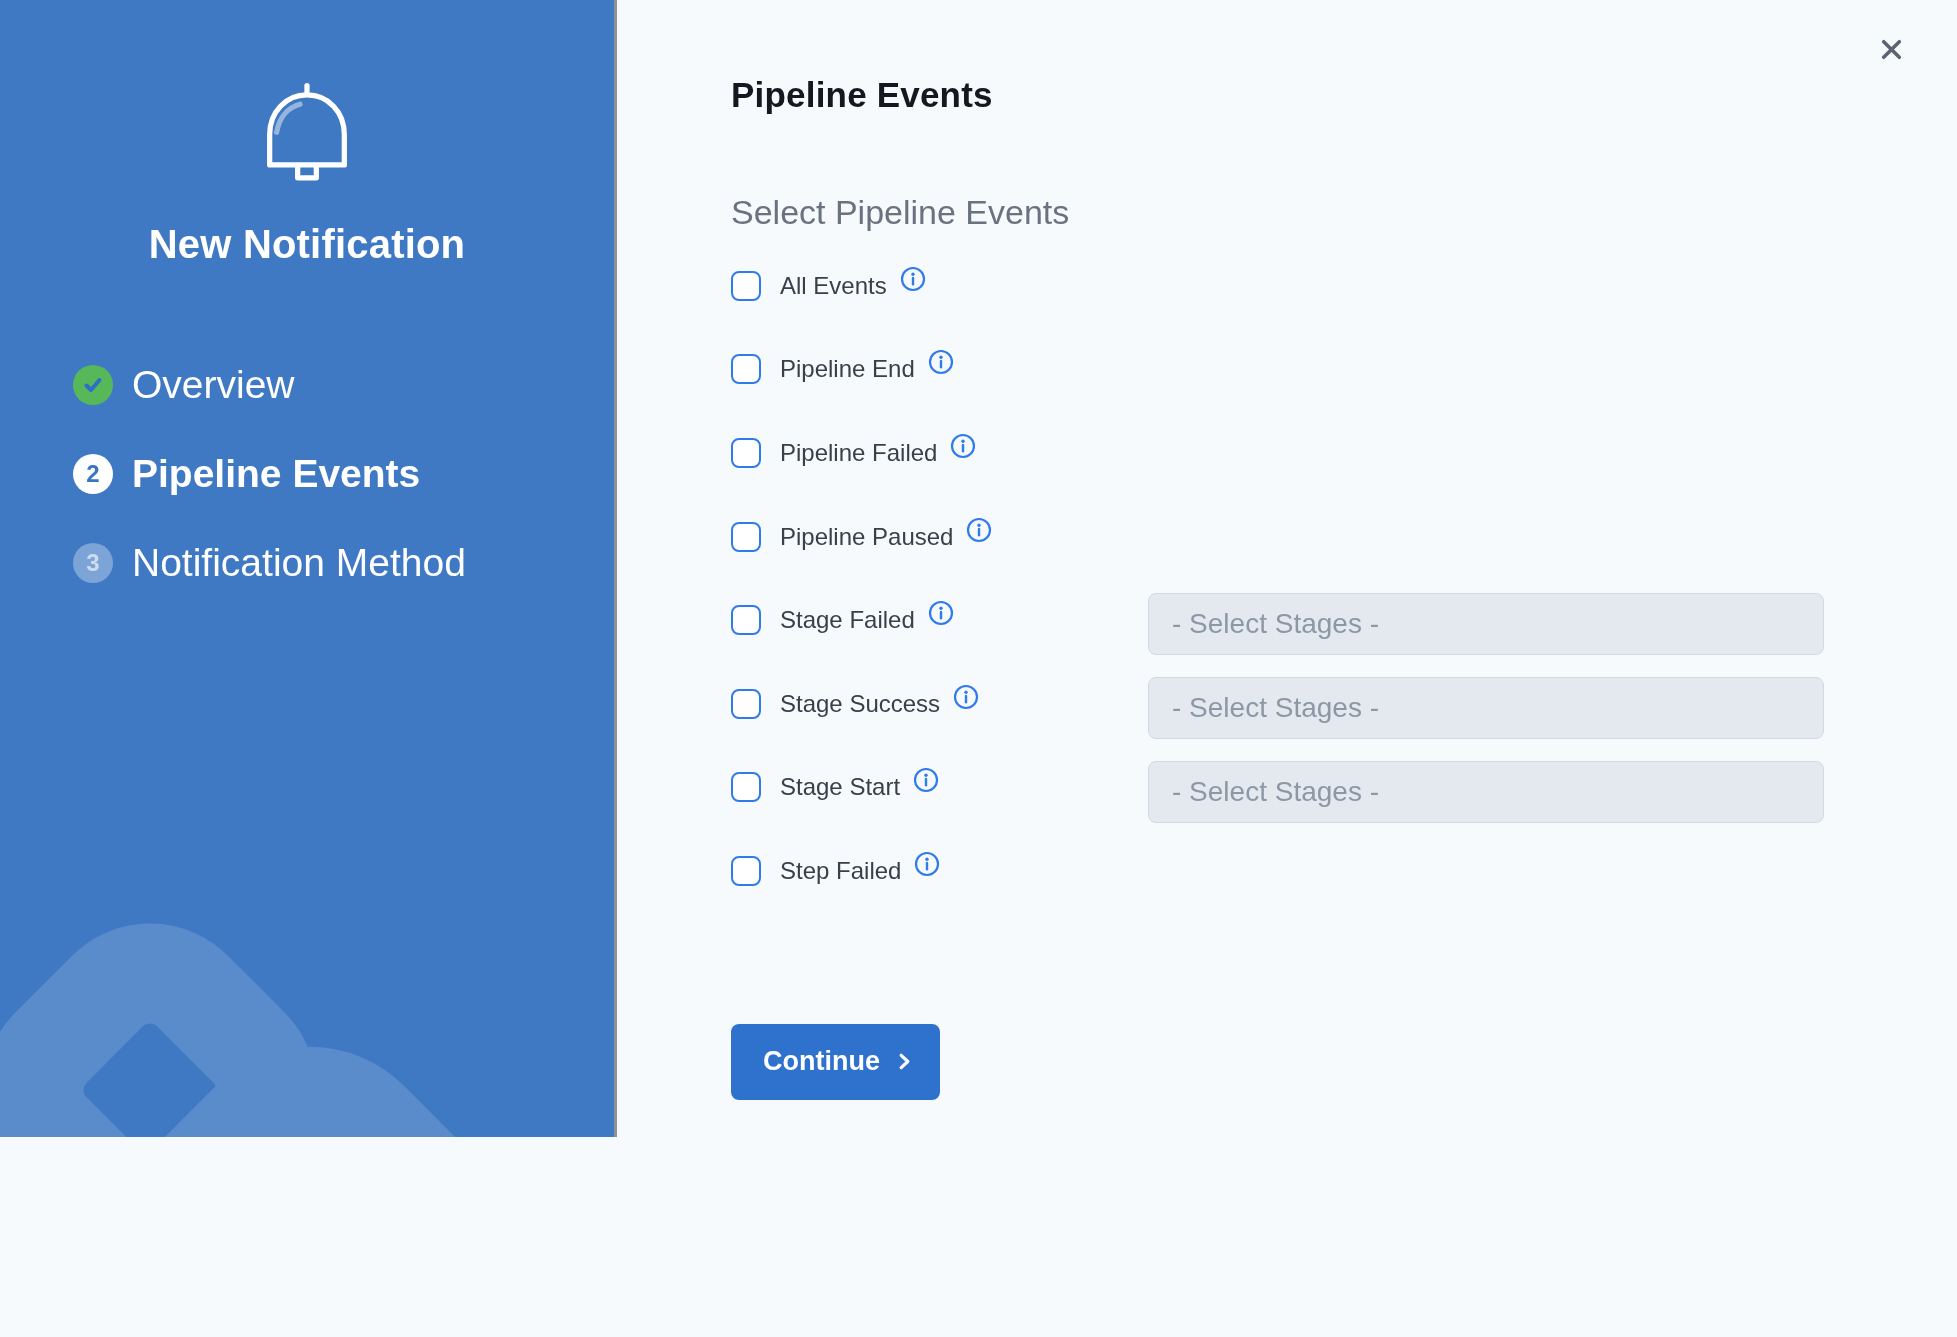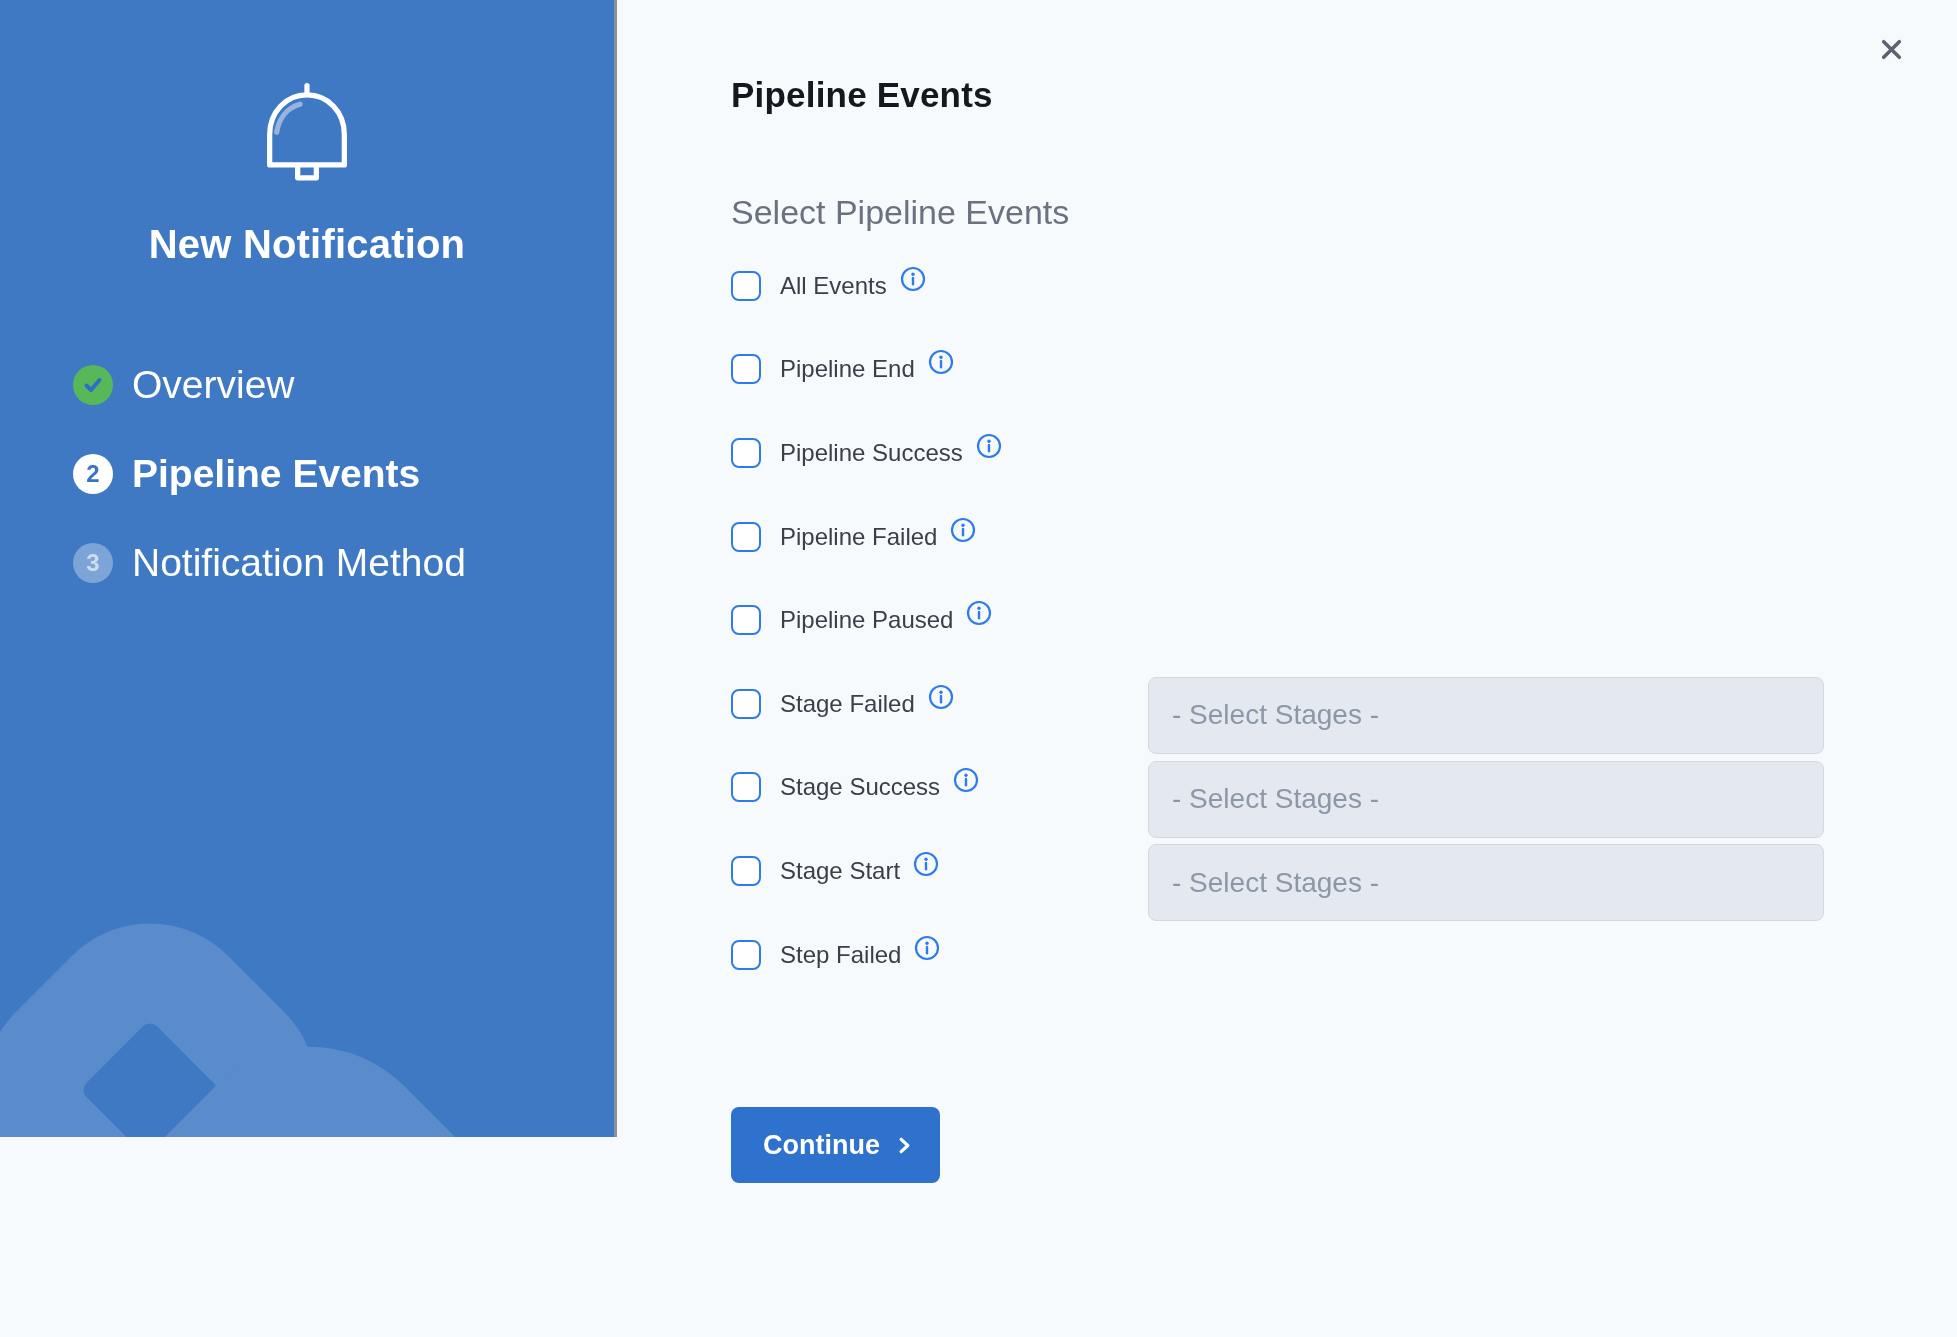--- a/index.html
+++ b/index.html
@@ -142,21 +142,21 @@
     top:-7px;
     width:26px;height:26px;
     flex:none;
     cursor:pointer;
   }
   .stage-select{
     position:absolute;
     left:417px;
     top:15px;
     width:676px;
-    height:77px;
+    height:62px;
     background:var(--select-bg);
     border:1px solid var(--select-border);
     border-radius:8px;
     display:flex;
     align-items:center;
     padding-left:23px;
     font-size:28px;
     color:var(--select-text);
     cursor:pointer;
   }
@@ -245,30 +245,20 @@
     <span class="checkbox"></span>
     <span class="event-label">Pipeline End</span>
     <svg class="info-icon" viewBox="0 0 26 26" fill="none">
       <circle cx="13" cy="13" r="11" stroke="#2F7BEA" stroke-width="2.2"></circle>
       <circle cx="13" cy="8.2" r="1.7" fill="#2F7BEA"></circle>
       <path d="M13 12 L13 18.2" stroke="#2F7BEA" stroke-width="2.4" stroke-linecap="round"></path>
     </svg>
 
   </div>
 
-  <div class="event-row">
-    <span class="checkbox"></span>
-    <span class="event-label">Pipeline Success</span>
-    <svg class="info-icon" viewBox="0 0 26 26" fill="none">
-      <circle cx="13" cy="13" r="11" stroke="#2F7BEA" stroke-width="2.2"></circle>
-      <circle cx="13" cy="8.2" r="1.7" fill="#2F7BEA"></circle>
-      <path d="M13 12 L13 18.2" stroke="#2F7BEA" stroke-width="2.4" stroke-linecap="round"></path>
-    </svg>
-
-  </div>
 
   <div class="event-row">
     <span class="checkbox"></span>
     <span class="event-label">Pipeline Failed</span>
     <svg class="info-icon" viewBox="0 0 26 26" fill="none">
       <circle cx="13" cy="13" r="11" stroke="#2F7BEA" stroke-width="2.2"></circle>
       <circle cx="13" cy="8.2" r="1.7" fill="#2F7BEA"></circle>
       <path d="M13 12 L13 18.2" stroke="#2F7BEA" stroke-width="2.4" stroke-linecap="round"></path>
     </svg>
 

